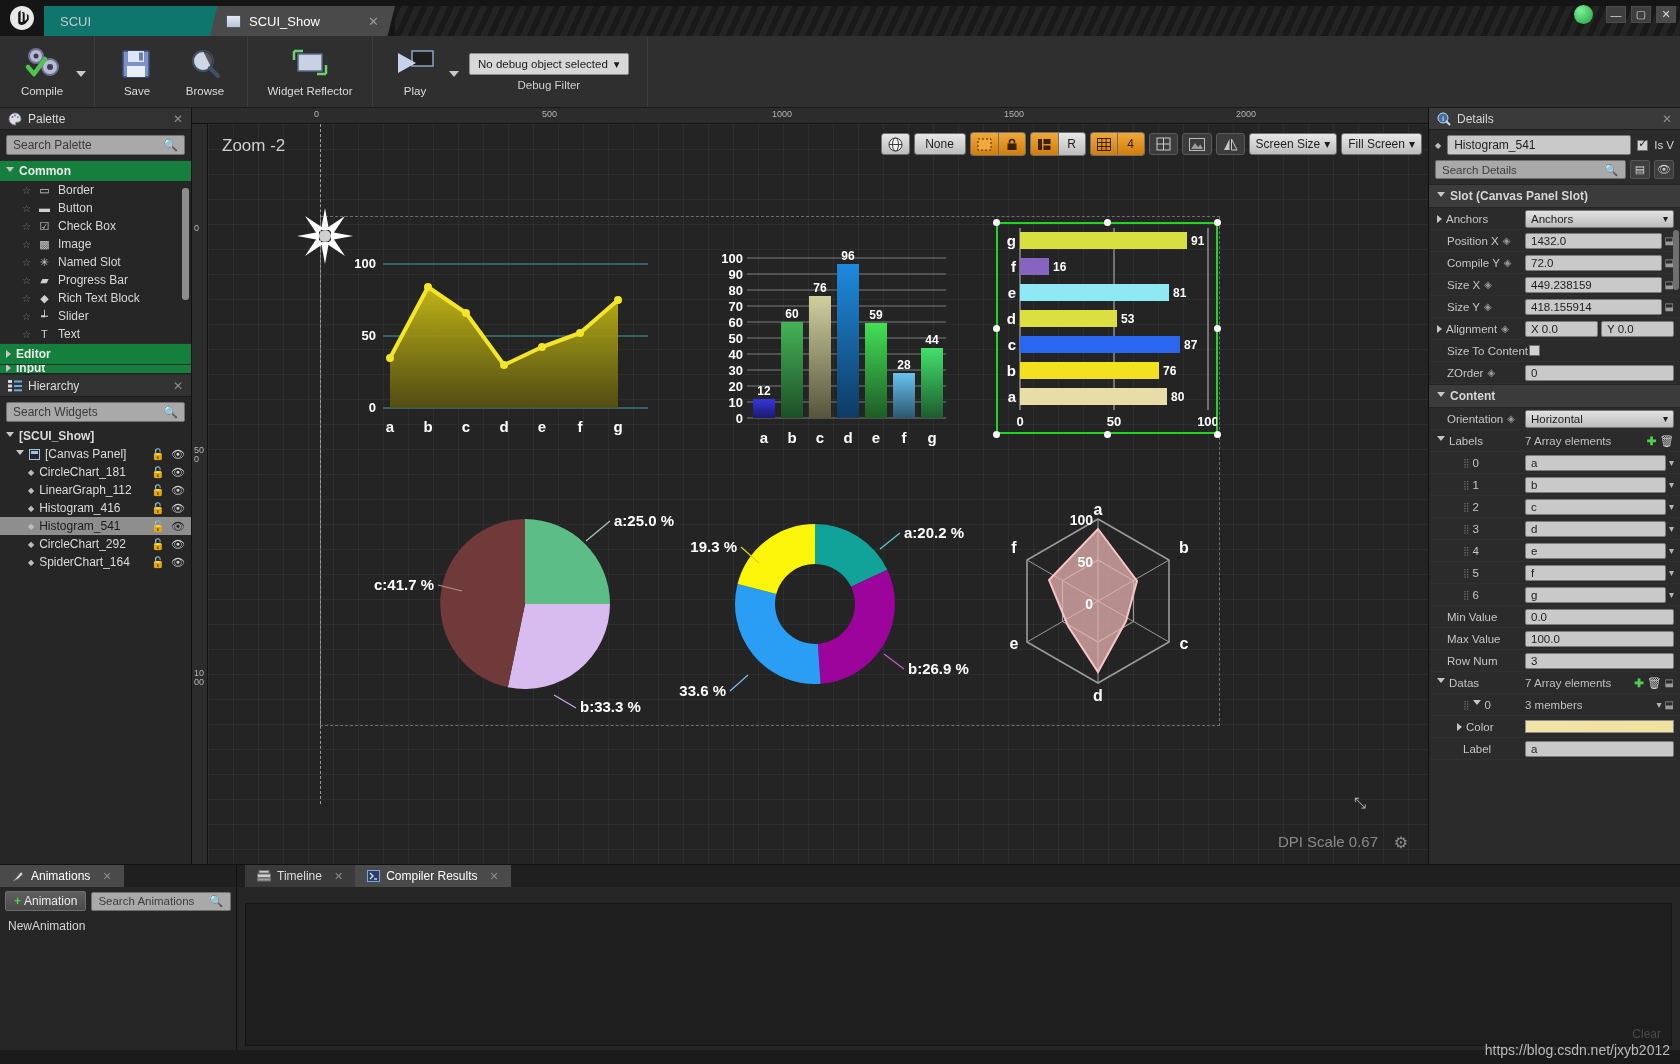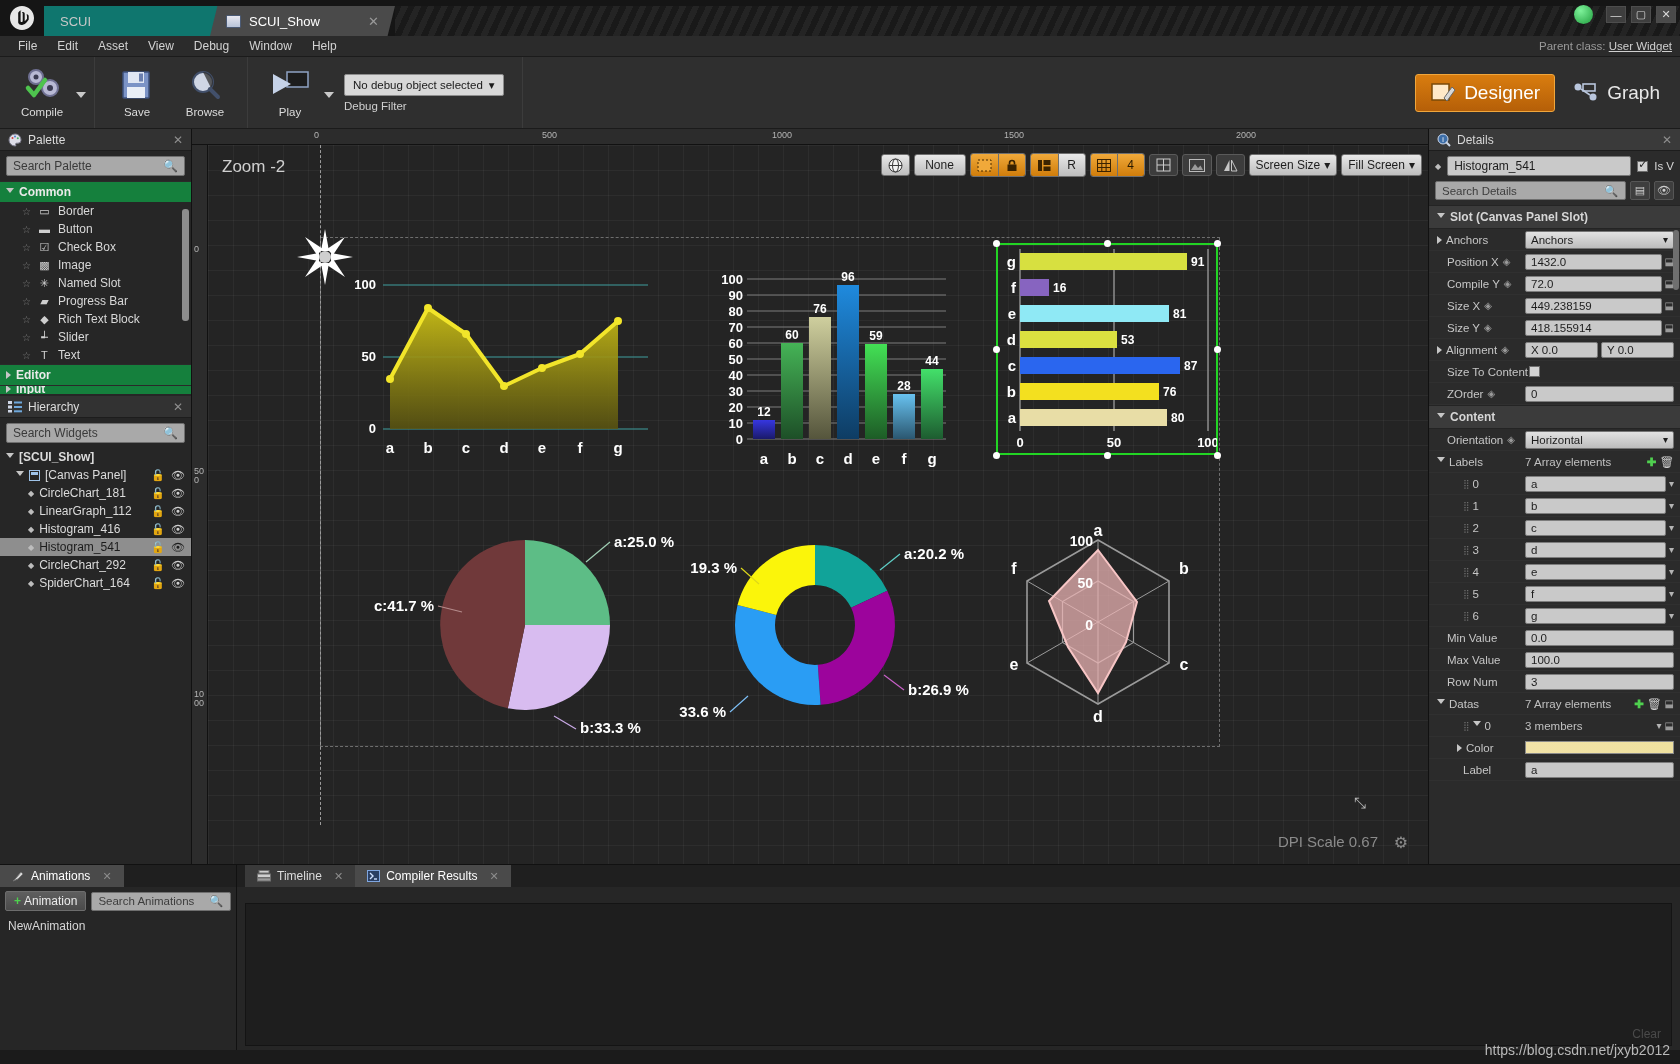--- a/index.html
+++ b/index.html
@@ -32,21 +32,21 @@
   .menubar .mi{font-size:12px;padding:2px 10px;color:#d2d2d2;}
   .parentclass{position:absolute;right:8px;font-size:11.5px;color:#9a9a9a;}
   .parentclass a{color:#cfcfcf;text-decoration:underline;}
 
   
   .toolbar{height:72px;background:#2f2f2f;display:flex;align-items:stretch;border-bottom:1px solid #1b1b1b;position:relative;}
   .tgroup{display:flex;align-items:center;padding:0 8px;border-right:1px solid #3c3c3c;position:relative;}
   .tbtn{width:68px;display:flex;flex-direction:column;align-items:center;justify-content:center;gap:3px;font-size:11.5px;color:#dcdcdc;height:100%;}
   .tbtn .ic{height:36px;display:flex;align-items:center;justify-content:center;}
   .caret{width:0;height:0;border-left:5px solid transparent;border-right:5px solid transparent;border-top:6px solid #c9c9c9;margin-top:4px;}
-  .dbgfilter{display:flex;flex-direction:column;justify-content:center;gap:4px;padding:16px 10px;}
+  .dbgfilter{display:flex;flex-direction:column;align-items:center;justify-content:center;gap:4px;padding:16px 10px;}
   .dbgbox{background:#d8d8d8;color:#1a1a1a;font-size:11.5px;padding:3px 8px;border:1px solid #8d8d8d;border-radius:2px;display:flex;align-items:center;gap:6px;}
   .modebtns{position:absolute;right:6px;top:8px;display:flex;align-items:center;gap:4px;height:56px;}
   .mode{display:flex;align-items:center;gap:8px;padding:6px 14px;font-size:19px;color:#e8e8e8;}
   .mode.active{background:linear-gradient(#d97d0f,#b55f08);border:1px solid #f0a63c;border-radius:3px;color:#fff;}
 
   
   .body{flex:1;display:flex;min-height:0;}
 
   
   .leftcol{width:192px;background:#262626;display:flex;flex-direction:column;border-right:1px solid #111;}
@@ -175,33 +175,20 @@
     </div>
     <div class="hatch"></div>
     <div class="winbtns">
       <div class="greenorb"></div>
       <div class="winbtn">—</div>
       <div class="winbtn">▢</div>
       <div class="winbtn close">✕</div>
     </div>
   </div>
 
-  <div class="menubar">
-    <div class="mi">File</div>
-    <div class="mi">Edit</div>
-    <div class="mi">Asset</div>
-    <div class="mi">View</div>
-    <div class="mi">Debug</div>
-    <div class="mi">Window</div>
-    <div class="mi">Help</div>
-    <div class="parentclass">
-      <span>Parent class:</span>
-      <a>User Widget</a>
-    </div>
-  </div>
 
   <div class="toolbar">
     <div class="tgroup">
       <div class="tbtn">
         <div class="ic">
           <svg width="38" height="34" viewBox="0 0 38 34">
             <circle cx="13" cy="9" r="7" fill="#b8b9d4" stroke="#6f7092" stroke-width="2"></circle>
             <circle cx="13" cy="9" r="2.5" fill="#3b3b52"></circle>
             <circle cx="27" cy="20" r="8" fill="#b8b9d4" stroke="#6f7092" stroke-width="2"></circle>
             <circle cx="27" cy="20" r="3" fill="#3b3b52"></circle>
@@ -229,58 +216,48 @@
           <svg width="34" height="32" viewBox="0 0 34 32">
             <circle cx="15" cy="13" r="10" fill="#cfd6e4" stroke="#42506b" stroke-width="2"></circle>
             <path d="M15 3 a10 10 0 0 1 8 16 z" fill="#2d2d2d" opacity="0.75"></path>
             <line x1="22" y1="20" x2="30" y2="28" stroke="#42506b" stroke-width="4" stroke-linecap="round"></line>
           </svg>
         </div>
         <span>Browse</span>
       </div>
     </div>
     <div class="tgroup">
+      <div class="tbtn" style="width:108px">
+        <div class="ic">
+          <svg width="44" height="32" viewBox="0 0 44 32">
+            <rect x="10" y="6" width="24" height="17" fill="#c9d2e3" stroke="#5a6a8a" stroke-width="1.5"></rect>
+            <path d="M6 3 L6 12 M6 3 L15 3" stroke="#6ed36e" stroke-width="2.5" fill="none"></path>
+            <path d="M38 26 L38 17 M38 26 L29 26" stroke="#6ed36e" stroke-width="2.5" fill="none"></path>
+          </svg>
+        </div>
+        <span>Widget Reflector</span>
+      </div>
+    </div>
+    <div class="tgroup">
       <div class="tbtn">
         <div class="ic">
           <svg width="42" height="32" viewBox="0 0 42 32">
             <rect x="18" y="3" width="21" height="15" fill="#1d1d1d" stroke="#8fa3c4" stroke-width="1.5"></rect>
             <path d="M4 5 L22 15 L4 25 z" fill="#c5d2e8"></path>
           </svg>
         </div>
         <span>Play</span>
       </div>
       <div class="caret"></div>
       <div class="dbgfilter">
         <div class="dbgbox">
           <span>No debug object selected</span>
           <span>▾</span>
         </div>
         <span style="font-size:11.5px;color:#d0d0d0">Debug Filter</span>
-      </div>
-    </div>
-    <div class="modebtns">
-      <div class="mode active">
-        <span>
-          <svg width="26" height="24" viewBox="0 0 26 24">
-              <rect x="2" y="3" width="17" height="16" fill="#ffe9c8" stroke="#7a4a08" stroke-width="1.5"></rect>
-              <path d="M14 17 L22 6 L25 9 L17 20 z" fill="#d8d8d8" stroke="#6a6a6a"></path>
-            </svg>
-        </span>
-        <span>Designer</span>
-      </div>
-      <div class="mode">
-        <span>
-          <svg width="26" height="24" viewBox="0 0 26 24">
-              <circle cx="5" cy="6" r="3.5" fill="#b9c6dd"></circle>
-              <circle cx="20" cy="16" r="3.5" fill="#b9c6dd"></circle>
-              <rect x="10" y="3" width="12" height="7" fill="none" stroke="#b9c6dd" stroke-width="1.6"></rect>
-              <line x1="8" y1="8" x2="17" y2="14" stroke="#b9c6dd" stroke-width="1.6"></line>
-            </svg>
-        </span>
-        <span>Graph</span>
       </div>
     </div>
   </div>
 
   <div class="body">
 
     <div class="leftcol">
       <div class="panelhdr">
         <span>
           <svg width="14" height="14" viewBox="0 0 14 14">

